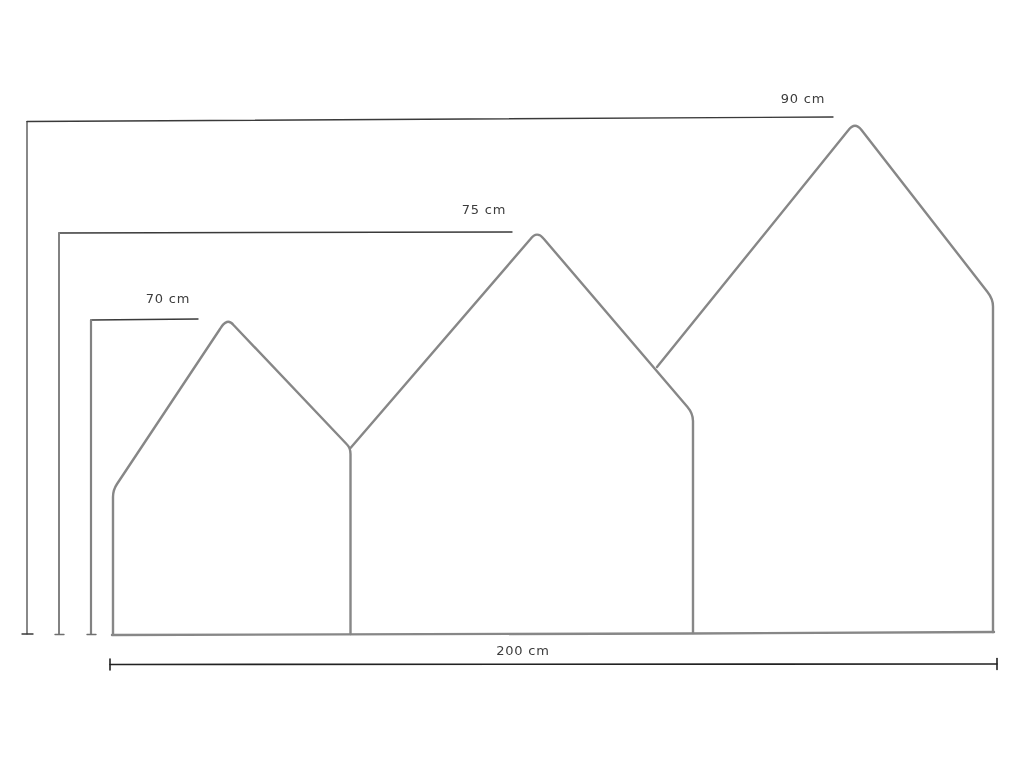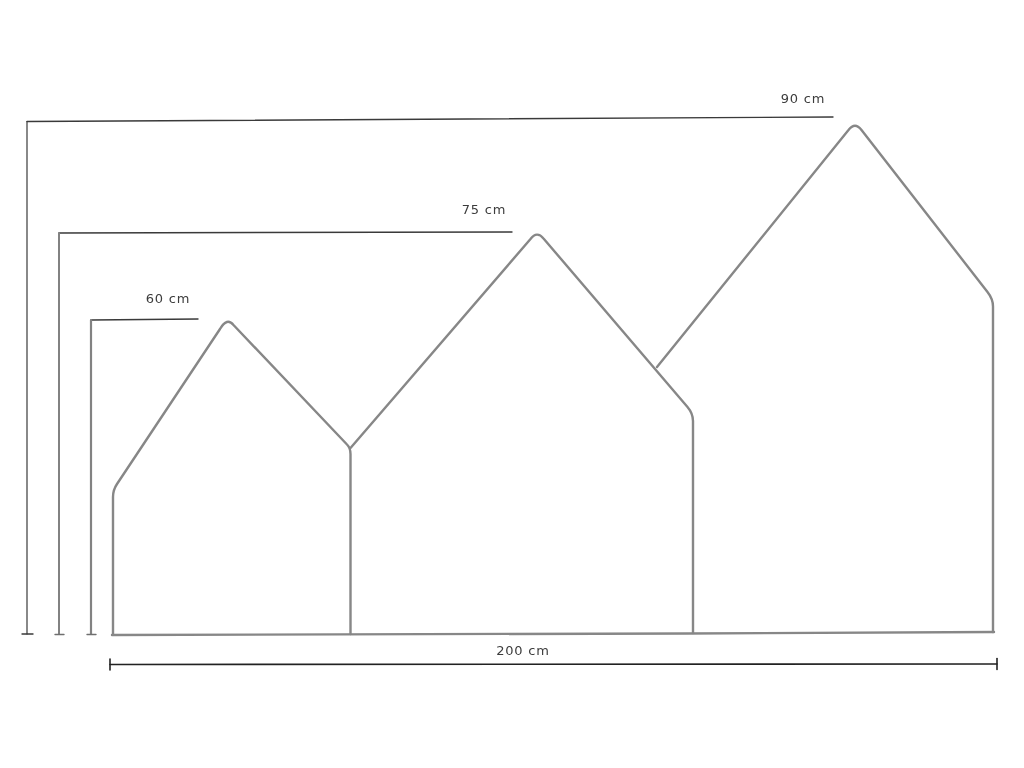--- a/index.html
+++ b/index.html
@@ -85,21 +85,21 @@
       </g>
 
       <g stroke="#222222" stroke-width="1.6">
         <path d="M 110 664.5 L 997 664"></path>
         <path d="M 110 659 L 110 670"></path>
         <path d="M 997 658.5 L 997 669.5"></path>
       </g>
     </g>
   </svg>
 
-  <div class="dim-label" style="left:168px; top:298px;">60 cm</div>
+  <div class="dim-label" style="left:168px; top:298px;">70 cm</div>
 
   <div class="dim-label" style="left:465px; top:209px;margin-left:19px;">75 cm</div>
 
   <div class="dim-label" style="left:803px; top:98px;">90 cm</div>
 
   <div class="dim-label" style="left:523px; top:650px;">200 cm</div>
 
 </div>
 
 </body></html>

